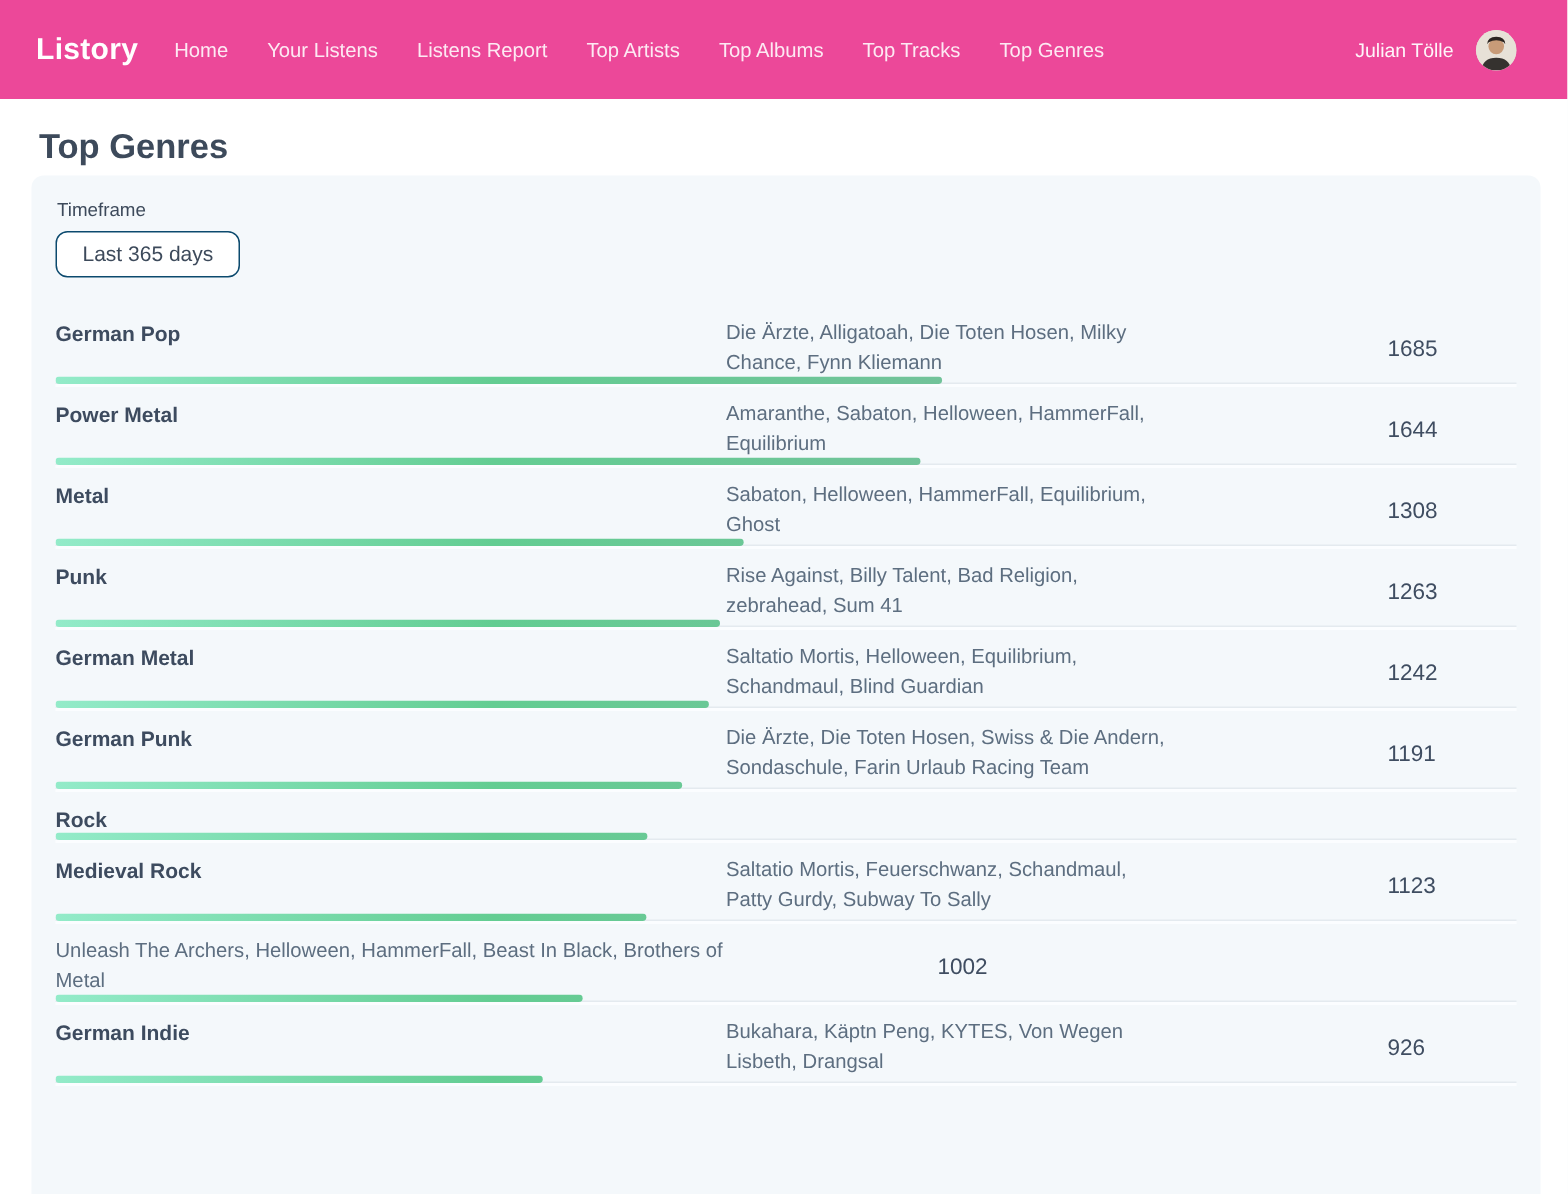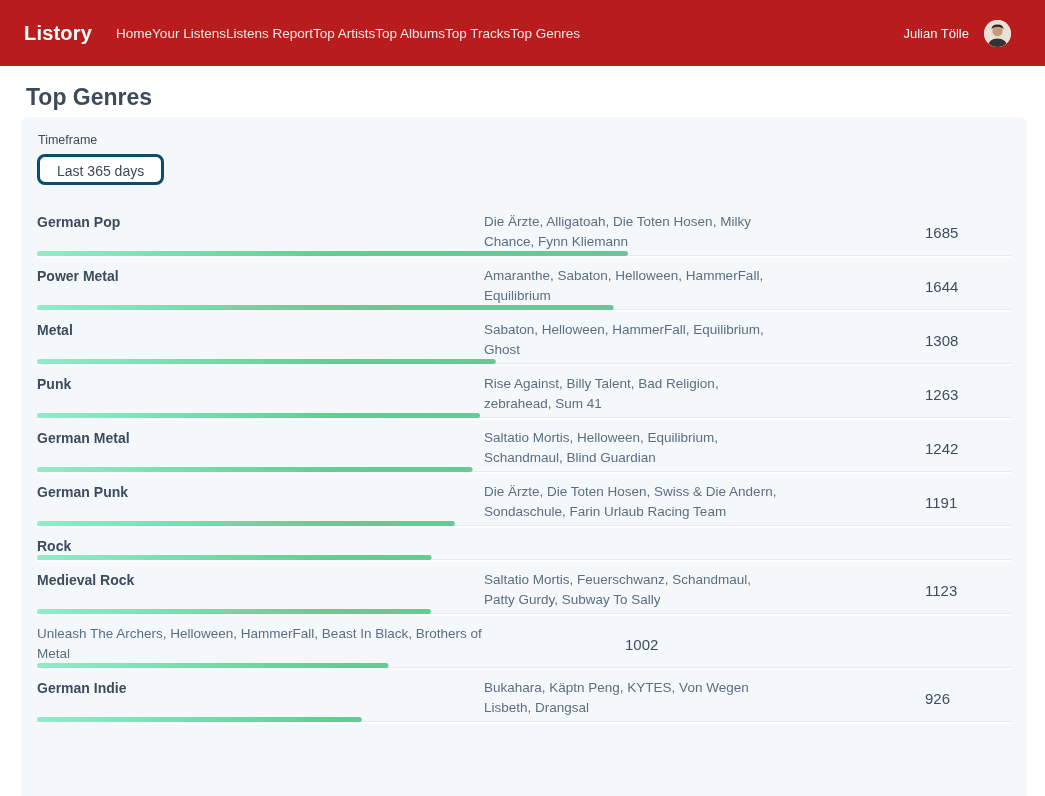--- a/index.html
+++ b/index.html
@@ -1,43 +1,43 @@
 <!DOCTYPE html>
 <html><head>
 <meta charset="utf-8">
 <style>
   * { margin:0; padding:0; box-sizing:border-box; }
   html,body { width:1045px; height:796px; overflow:hidden; background:#ffffff;
     font-family:"Liberation Sans","DejaVu Sans",sans-serif; }
 
   
-  .app-header { height:66px; background:#b91c1c; display:flex; align-items:center;
+  .app-header { height:66px; background:#ec4899; display:flex; align-items:center;
     padding:0 34px 0 24px; }
   .brand { color:#ffffff; font-size:20px; font-weight:700; letter-spacing:.2px;
     margin-right:24px; cursor:pointer; }
-  .main-nav { display:flex; align-items:center; }
+  .main-nav { display:flex; align-items:center; gap:26px; }
   .nav-item { color:rgba(255,255,255,.88); font-size:13.5px; cursor:pointer;
     text-decoration:none; white-space:nowrap; }
   .header-spacer { flex:1; }
   .user-name { color:rgba(255,255,255,.95); font-size:13px; margin-right:15px;
     cursor:pointer; }
   .avatar { width:27px; height:27px; border-radius:50%; overflow:hidden;
     background:#e7e1d7; display:block; cursor:pointer; }
 
   
   .page-title { color:#3d4a5b; font-size:23px; font-weight:600; line-height:27px;
     margin:18px 0 6px 26px; }
 
   .card { margin:0 18px 0 21px; background:#f4f8fb; border-radius:8px;
     padding:16px 16px 0 16px; min-height:700px; }
 
   .filter-label { display:block; color:#3d4a5b; font-size:12.5px; line-height:15px;
     margin:0 0 6px 1px; }
   .timeframe-btn { display:inline-block; background:#ffffff; color:#3d4a5b;
-    font-size:14px; font-family:inherit; border:3px solid #0c4a6e; border-radius:8px;
+    font-size:14px; font-family:inherit; border:1px solid #0c4a6e; border-radius:8px;
     padding:7px 17px; height:31px; line-height:15px; cursor:pointer; }
 
   .genre-table { margin-top:19px; }
   .row { position:relative; display:grid; grid-template-columns:447px 300px 1fr;
     padding:8px 0 4px 0; border-bottom:2px solid #fbfdff; }
   .g-name { color:#3d4b5f; font-size:14px; font-weight:700; line-height:20px; }
   .g-artists { color:#5d6e80; font-size:13.5px; line-height:20px; }
   .g-count { color:#3f4d61; font-size:15px; align-self:center; padding-left:141px; }
 
   .bar { position:absolute; left:0; right:0; bottom:0; height:5px; }

